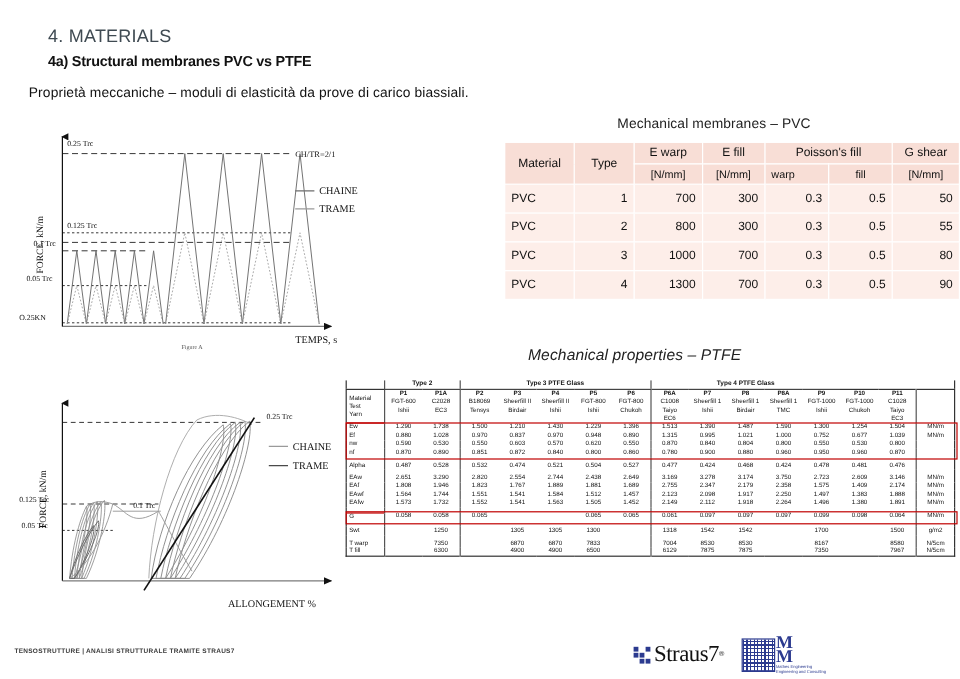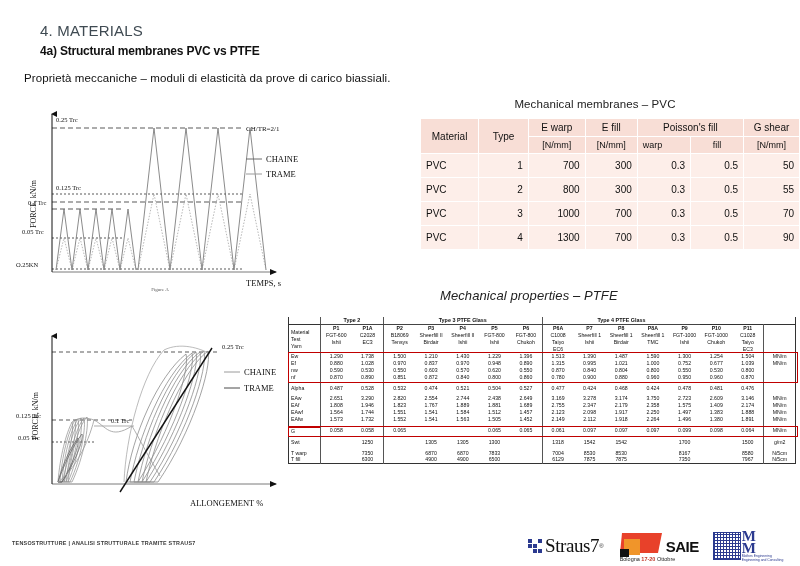--- a/index.html
+++ b/index.html
@@ -243,21 +243,21 @@
         <td class="td-num">0.5</td>
         <td class="td-num">55</td>
       </tr>
       <tr>
         <td class="td-left">PVC</td>
         <td class="td-num">3</td>
         <td class="td-num">1000</td>
         <td class="td-num">700</td>
         <td class="td-num">0.3</td>
         <td class="td-num">0.5</td>
-        <td class="td-num">70</td>
+        <td class="td-num">80</td>
       </tr>
       <tr>
         <td class="td-left">PVC</td>
         <td class="td-num">4</td>
         <td class="td-num">1300</td>
         <td class="td-num">700</td>
         <td class="td-num">0.3</td>
         <td class="td-num">0.5</td>
         <td class="td-num">90</td>
       </tr>
@@ -710,29 +710,20 @@
           <div class="sq"></div>
           <div class="sq off"></div>
         <div class="sq off"></div>
           <div class="sq"></div>
           <div class="sq"></div>
       </div>
       <span class="straus7-word">Straus7</span>
         <sup style="font-size:6px">®</sup>
     </div>
 
-    <div class="logo" style="position:relative">
-      <svg width="46" height="30" viewBox="0 0 46 30">
-        <path d="M4,2 H44 L40,22 H2 Z" fill="#e8412a"></path>
-        <rect x="6" y="8" width="16" height="16" fill="#f0952a"></rect>
-        <rect x="2" y="18" width="9" height="8" fill="#111"></rect>
-      </svg>
-      <span class="saie-word" style="margin-left:2px">SAIE</span>
-      <span class="saie-sub" style="left:2px"><span>Bologna </span><b>17-20</b><span> Ottobre</span></span>
-    </div>
 
     <div class="logo mathes-box">
       <div class="mathes-hatch"></div>
       <div style="display:flex;flex-direction:column;justify-content:center;">
         <div class="mathes-M">M</div>
         <div class="mathes-M">M</div>
         <div class="mathes-cap">Mathes Engineering</div>
         <div class="mathes-cap">Engineering and Consulting</div>
       </div>
     </div>

